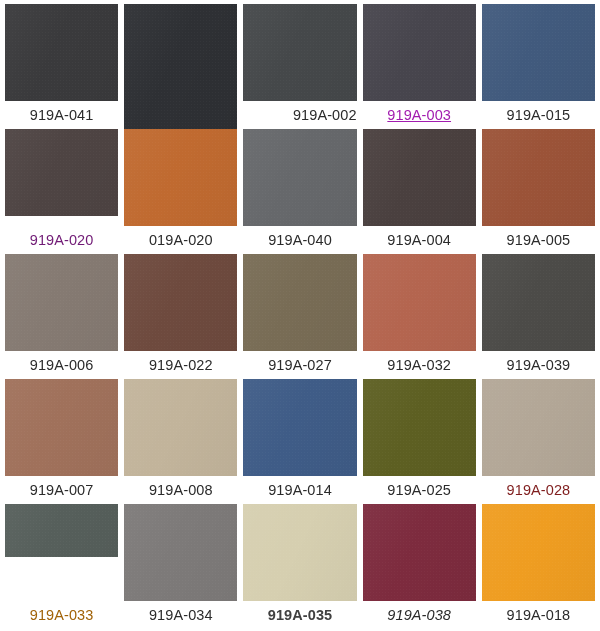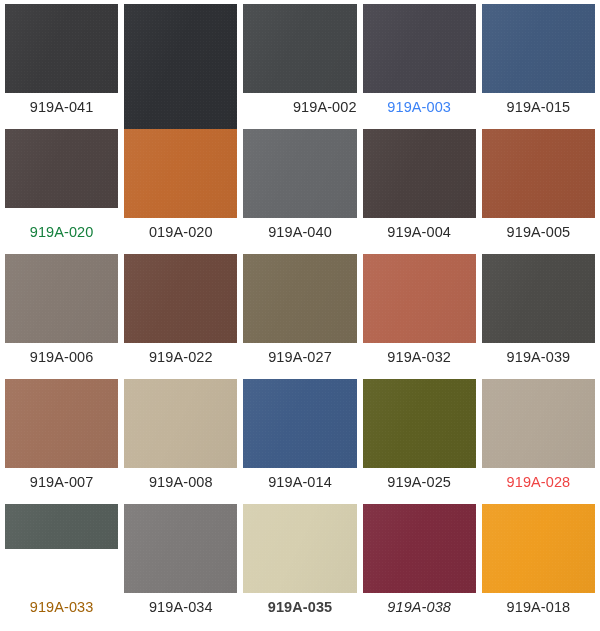--- a/index.html
+++ b/index.html
@@ -55,21 +55,21 @@
   }
   .swatch-chip::before {
     content: "";
     position: absolute;
     inset: 0;
     pointer-events: none;
     background: linear-gradient(115deg, rgba(255,255,255,0.045) 0%, rgba(255,255,255,0.0) 45%, rgba(0,0,0,0.035) 100%);
   }
   .swatch-label {
     flex: 0 0 auto;
-    height: 36px;
+    height: 28px;
     line-height: 28px;
     text-align: center;
     font-size: 14.5px;
     color: #2b2b2b;
     letter-spacing: 0.1px;
     white-space: nowrap;
   }
 </style>
 </head>
 <body style="background: rgb(255, 255, 255);">
@@ -81,29 +81,29 @@
     </div>
     <div class="swatch-cell">
       <div class="swatch-chip" style="background-color: rgb(46, 48, 52);"></div>
     </div>
     <div class="swatch-cell">
       <div class="swatch-chip" style="background-color: rgb(69, 72, 74);"></div>
       <div class="swatch-label" style="color: rgb(43, 43, 43); text-align: right;">919A-002</div>
     </div>
     <div class="swatch-cell">
       <div class="swatch-chip" style="background-color: rgb(71, 69, 77);"></div>
-      <div class="swatch-label" style="color: #3b82f6;">919A-003</div>
+      <div class="swatch-label" style="color: #a21caf; text-decoration: underline;">919A-003</div>
     </div>
     <div class="swatch-cell">
       <div class="swatch-chip" style="background-color: rgb(65, 90, 125);"></div>
       <div class="swatch-label" style="color: rgb(43, 43, 43);">919A-015</div>
     </div>
     <div class="swatch-cell">
       <div class="swatch-chip" style="background-color: rgb(78, 68, 67);"></div>
-      <div class="swatch-label" style="color: #15803d; margin-top: 10px;">919A-020</div>
+      <div class="swatch-label" style="color: #701a75; margin-top: 10px;">919A-020</div>
     </div>
     <div class="swatch-cell">
       <div class="swatch-chip" style="background-color: rgb(192, 106, 48);"></div>
       <div class="swatch-label" style="color: rgb(43, 43, 43);">019A-020</div>
     </div>
     <div class="swatch-cell">
       <div class="swatch-chip" style="background-color: rgb(102, 104, 107);"></div>
       <div class="swatch-label" style="color: rgb(43, 43, 43);">919A-040</div>
     </div>
     <div class="swatch-cell">
@@ -145,21 +145,21 @@
     <div class="swatch-cell">
       <div class="swatch-chip" style="background-color: rgb(63, 92, 135);"></div>
       <div class="swatch-label" style="color: rgb(43, 43, 43);">919A-014</div>
     </div>
     <div class="swatch-cell">
       <div class="swatch-chip" style="background-color: rgb(93, 95, 34);"></div>
       <div class="swatch-label" style="color: rgb(43, 43, 43);">919A-025</div>
     </div>
     <div class="swatch-cell">
       <div class="swatch-chip" style="background-color: rgb(179, 167, 151);"></div>
-      <div class="swatch-label" style="color: #ef4444; text-align: center;">919A-028</div>
+      <div class="swatch-label" style="color: #7f1d1d; text-align: center;">919A-028</div>
     </div>
     <div class="swatch-cell">
       <div class="swatch-chip" style="background-color: rgb(86, 95, 91);"></div>
       <div class="swatch-label" style="color: #a16207; margin-top: 44px;">919A-033</div>
     </div>
     <div class="swatch-cell">
       <div class="swatch-chip" style="background-color: rgb(125, 122, 121);"></div>
       <div class="swatch-label" style="color: rgb(43, 43, 43);">919A-034</div>
     </div>
     <div class="swatch-cell">

